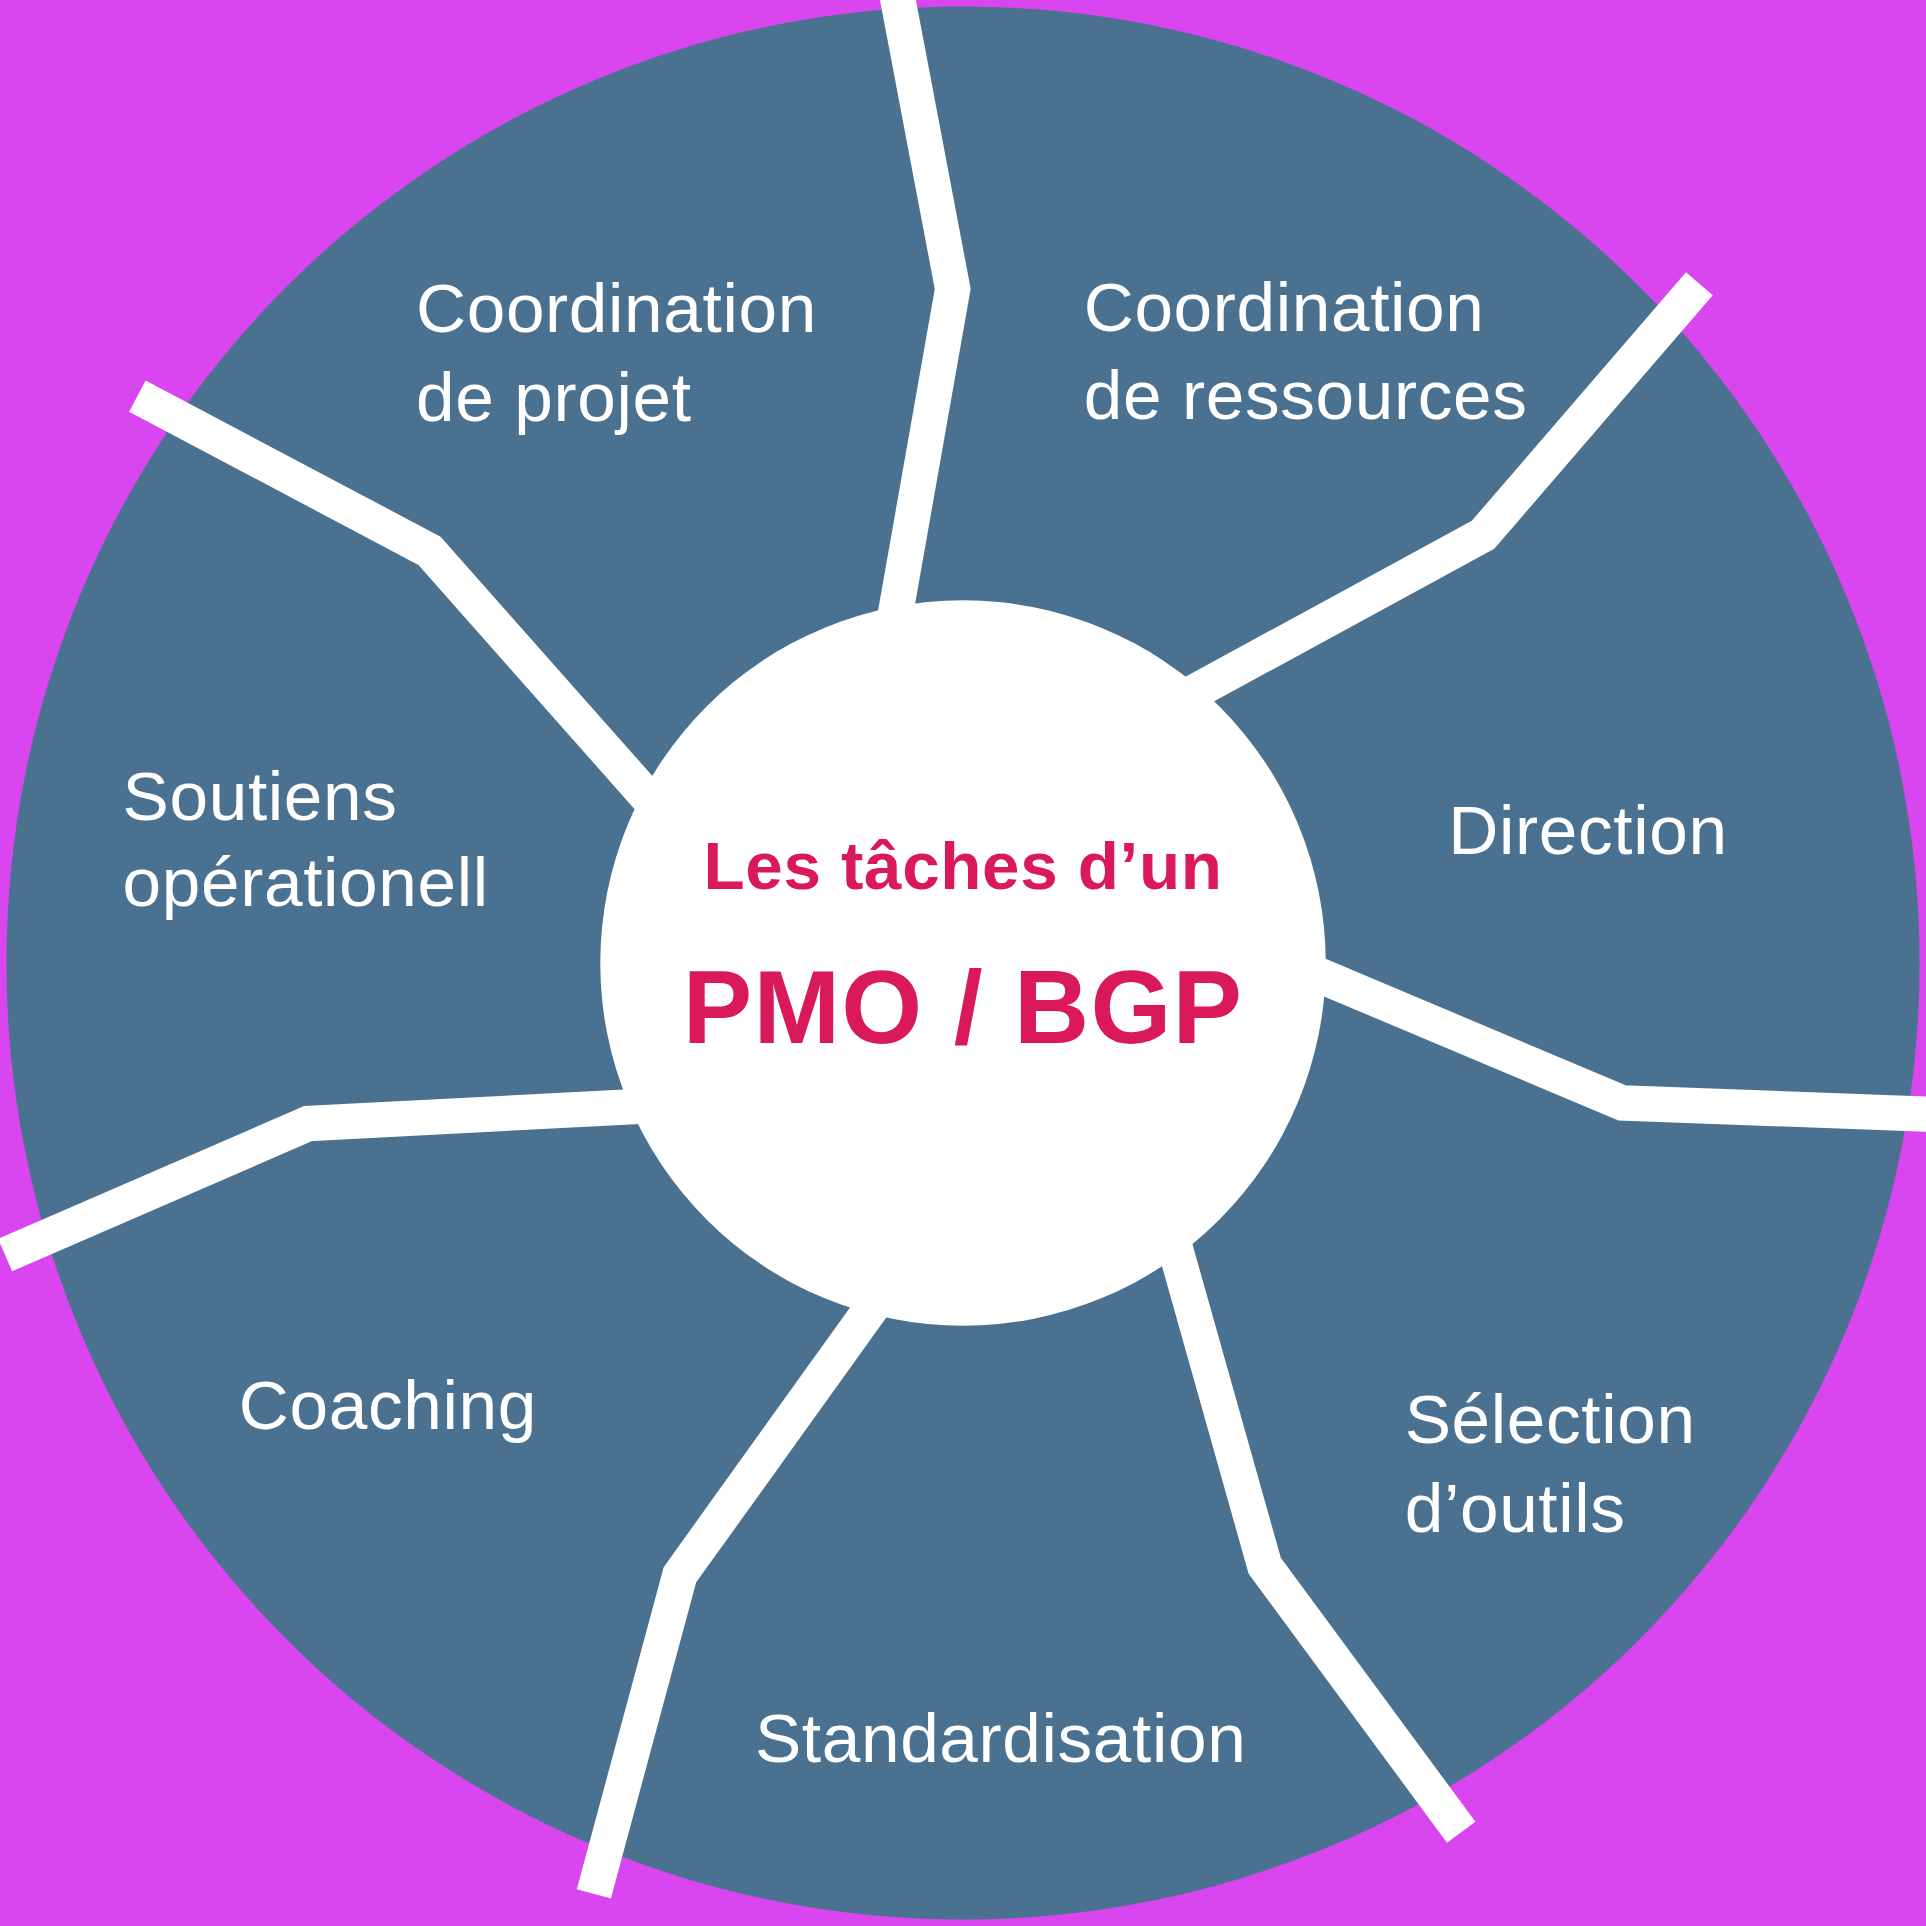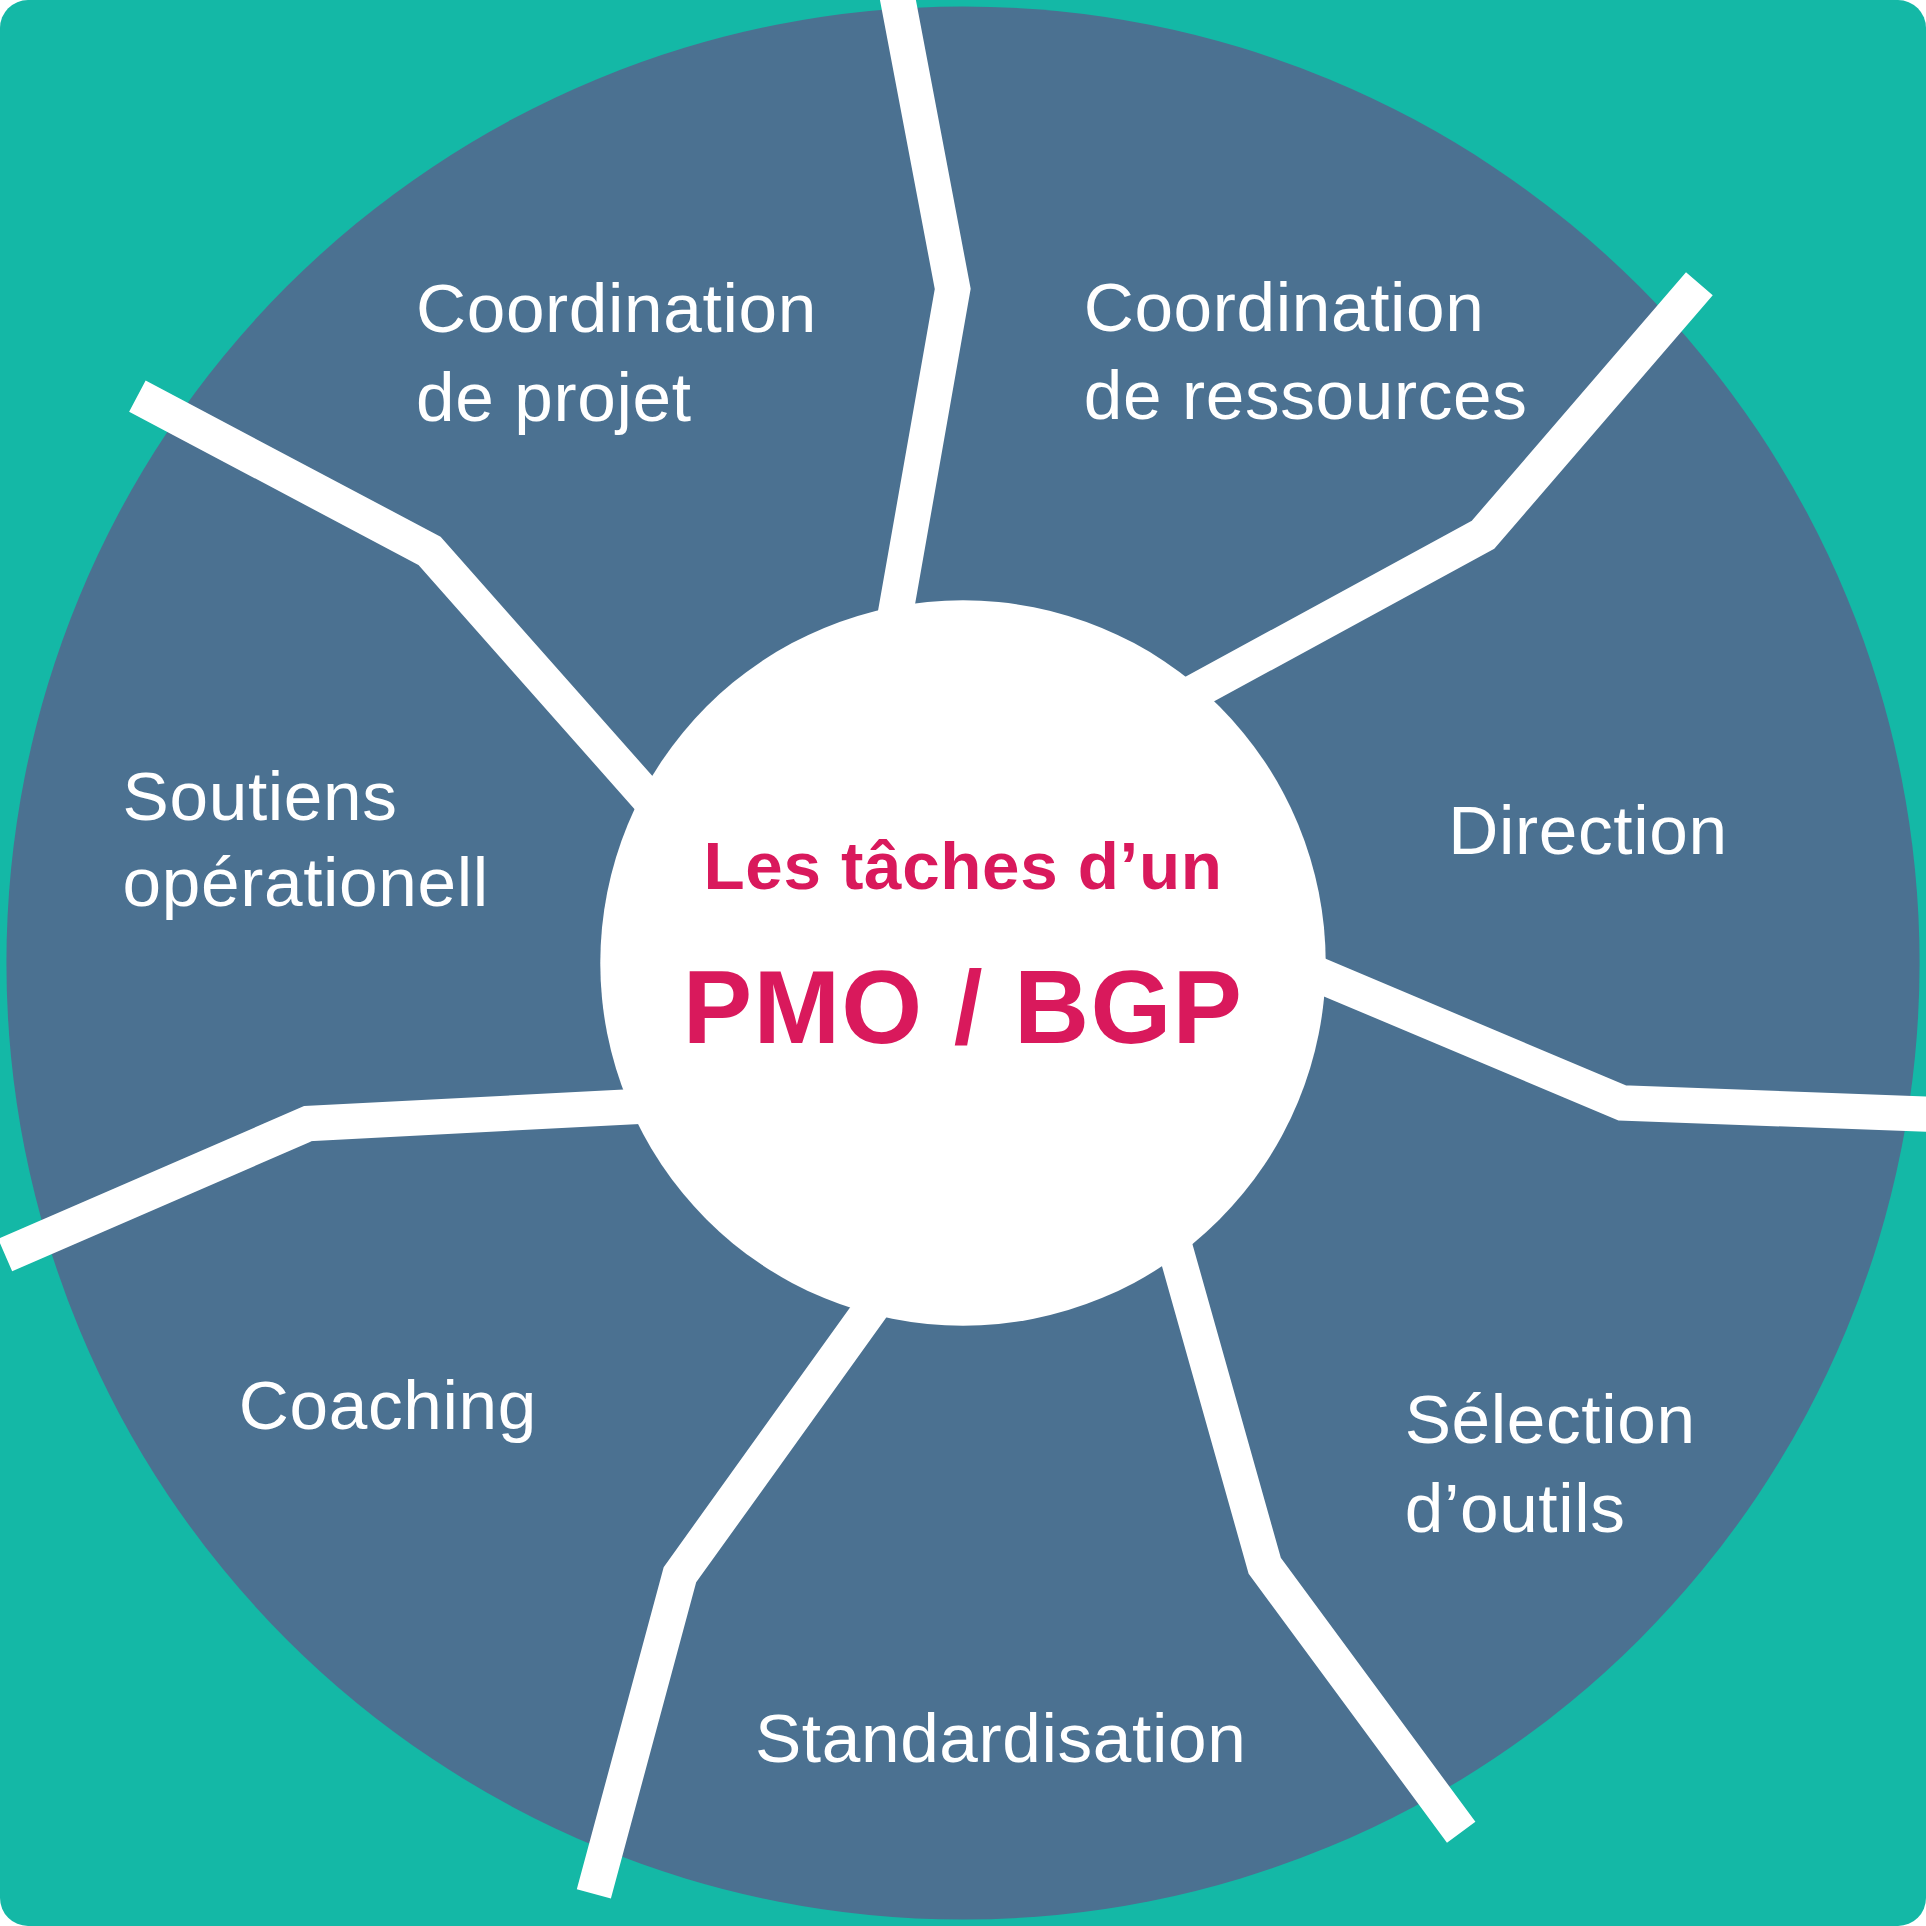--- a/index.html
+++ b/index.html
@@ -5,23 +5,22 @@
   html, body {
     margin: 0;
     padding: 0;
     background: #ffffff;
     width: 100%;
     height: 100%;
   }
   .stage {
     width: 100vw;
     height: 100vh;
-    background: #14b8a6;
+    background: #d946ef;
     overflow: hidden;
-    border-radius: 28px;
   }
   svg {
     display: block;
     width: 100%;
     height: 100%;
   }
   .seg-label {
     font-family: "Liberation Sans", "DejaVu Sans", sans-serif;
     font-size: 108px;
     font-weight: 500;

